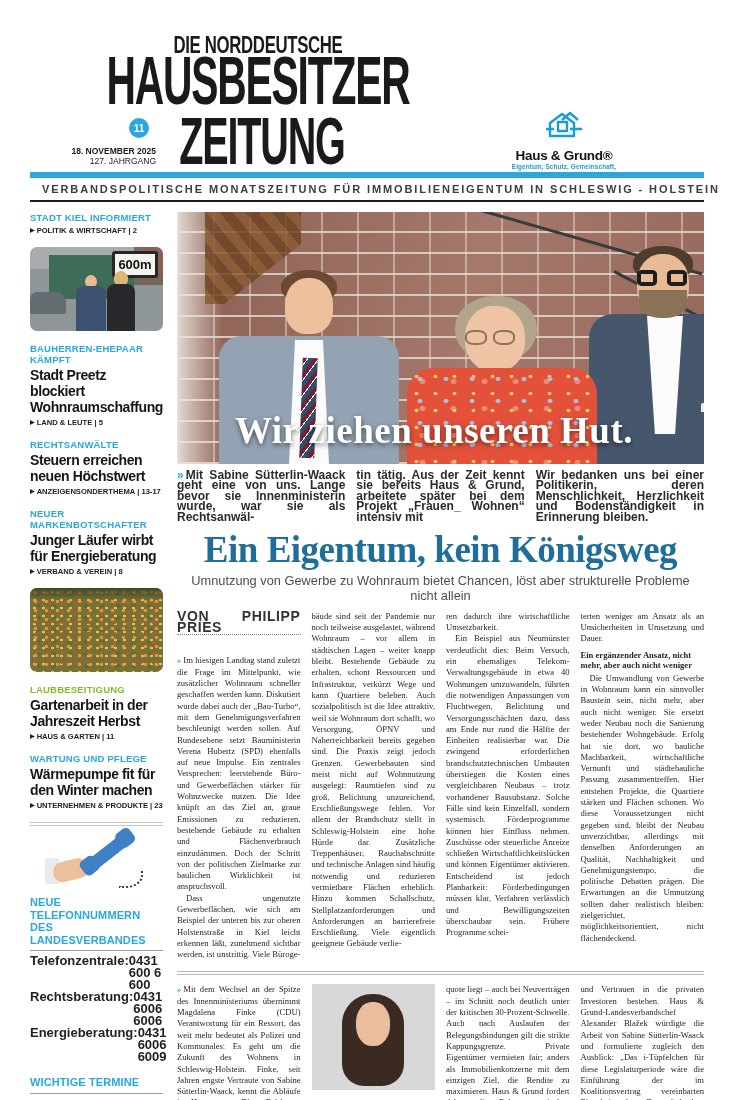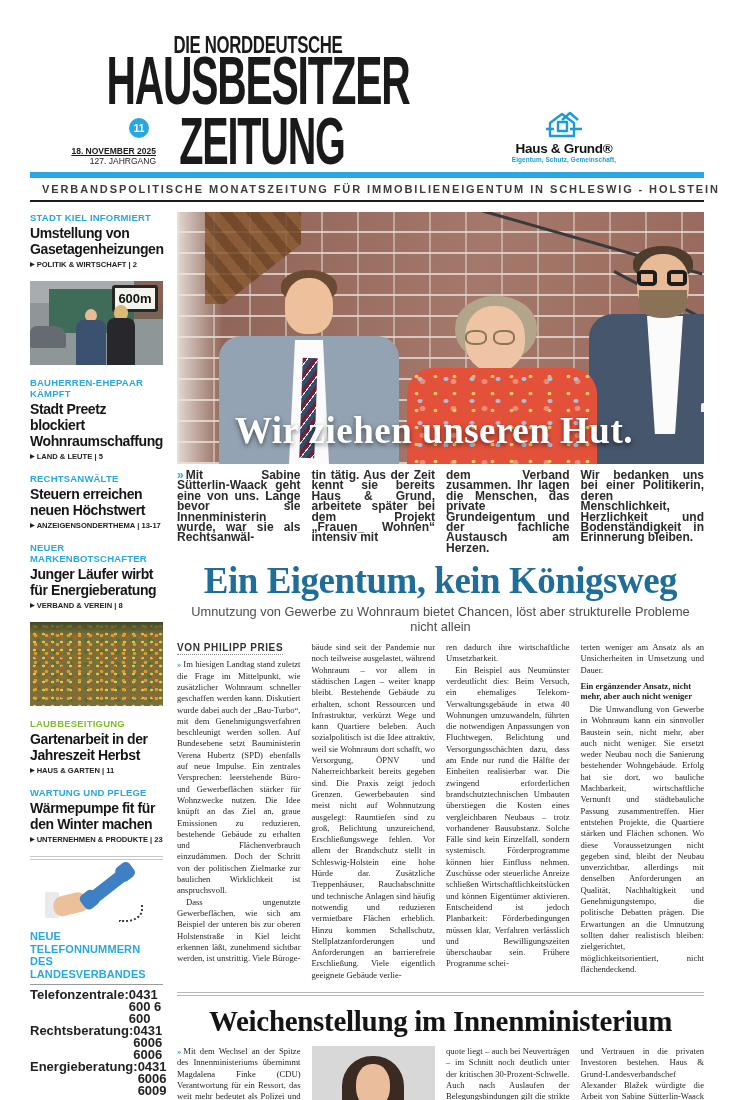--- a/index.html
+++ b/index.html
@@ -13,44 +13,44 @@
   .masthead { position:absolute; top:0; left:0; right:0; height:210px; }
   .mh-kicker { position:absolute; top:31px; left:258px; transform:translateX(-50%) scaleX(.70);
     font-size:24px; font-weight:bold; letter-spacing:-.5px; white-space:nowrap; }
   .mh-t1 { position:absolute; top:46px; left:258px; transform:translateX(-50%) scaleX(.60);
     font-size:68px; font-weight:bold; letter-spacing:-2px; line-height:1; white-space:nowrap; }
   .mh-t2 { position:absolute; top:108px; left:262px; transform:translateX(-50%) scaleX(.60);
     font-size:66px; font-weight:bold; letter-spacing:-2px; line-height:1; white-space:nowrap; }
   .issue-badge { position:absolute; left:129px; top:118px; width:20px; height:20px; border-radius:50%;
     background:#29a8df; color:#fff; font-size:10px; font-weight:bold; display:flex; align-items:center; justify-content:center; }
   .mh-date { position:absolute; left:48px; top:146px; width:108px; text-align:right; line-height:10px; }
-  .mh-date .d1 { font-size:8.5px; font-weight:bold;text-decoration:underline; }
+  .mh-date .d1 { font-size:8.5px; font-weight:bold; }
   .mh-date .d2 { font-size:8.5px; }
   .mh-logo { position:absolute; left:500px; top:110px; width:128px; text-align:center; }
   .mh-logo svg { display:block; margin:0 auto; }
-  .mh-logo .bname { font-size:13.5px; font-weight:bold; letter-spacing:-.3px; color:#111; margin-top:1px; }
+  .mh-logo .bname { font-size:13.5px; font-weight:bold; letter-spacing:-.3px; color:#111; margin-top:8px; }
   .mh-logo .btag { font-size:6.4px; font-weight:bold; color:#1b9cd8; letter-spacing:.1px; }
   .mh-bar { position:absolute; left:30px; right:30px; top:172px; height:6px; background:#29a8df; }
   .mh-tagline { position:absolute; left:42px; right:30px; top:183px; text-align:center; white-space:nowrap;
     font-size:11px; font-weight:bold; letter-spacing:1.9px; color:#3c3c3c; }
   .mh-rule { position:absolute; left:30px; right:30px; top:200px; border-top:2px solid #1c1c1c; }
 
   
   .content { position:absolute; top:212px; left:30px; right:30px; bottom:0; display:flex; overflow:hidden; }
   .sidebar { width:133px; margin-right:14px; flex:none; }
   .main { flex:1; min-width:0; }
 
   
   .sb-item { margin:0 0 12px 0; }
   .sb-kicker { color:#29a8df; font-size:9.5px; font-weight:bold; letter-spacing:.2px; margin-bottom:2px; }
   .sb-kicker.green { color:#84bd2a; }
   .sb-head { font-size:14px; font-weight:bold; line-height:16px; letter-spacing:-.4px; color:#161616; }
   .sb-ref { font-size:7.6px; font-weight:bold; margin-top:3px; color:#222; }
   .sb-ref .arrow { font-size:6px; vertical-align:1px; margin-right:2px; color:#222; }
-  .sb-photo { width:100%; margin:2px 0 12px 0; }
+  .sb-photo { width:100%; margin:2px 0 12px 0;border-radius:7px; }
 
   .photo-600m { position:relative; height:84px; overflow:hidden;
     background:linear-gradient(#a8acae 0 26%, #8e9698 26% 100%); }
   .pc-container { position:absolute; left:14%; top:10%; width:64%; height:52%; background:#3f6b59; }
   .pc-tree { position:absolute; right:0; top:0; width:22%; height:45%;
     background:radial-gradient(circle at 60% 40%, #8a4a38 30%, #6f5a48 70%); opacity:.8; }
   .pc-sign { position:absolute; right:5px; top:4px; width:46px; height:27px; background:#f4f4ef;
     border:3px solid #262626; border-radius:3px; display:flex; align-items:center; justify-content:center;
     font-size:13px; font-weight:bold; color:#111; }
   .pc-car { position:absolute; left:0; bottom:20%; width:36px; height:22px; background:#646b71; border-radius:7px 11px 2px 2px; }
@@ -156,22 +156,22 @@
 
   
   .art1-head { margin-top:9px; text-align:center; font-family:"Liberation Serif",serif;
     font-size:37px; font-weight:bold; color:#1f6e99; letter-spacing:-.5px; line-height:1.05; }
   .art1-sub { text-align:center; font-size:12.8px; color:#4d4d4d; margin-top:3px; }
   .cols { display:flex; gap:11px; margin-top:8px; }
   .col { flex:1; min-width:0; font-family:"Liberation Serif",serif; font-size:8.6px; line-height:11.3px;
     text-align:justify; color:#262626; }
   .col p { margin:0; }
   .col p + p { text-indent:9px; }
-  .byline { display:inline-block; font-size:10px; font-weight:bold; letter-spacing:.6px; color:#333;
-    border-bottom:1px dotted #888; padding-bottom:1px; margin-bottom:4px; font-family:"Liberation Sans",sans-serif; }
+  .byline { display:inline-block; font-size:14px; font-weight:bold; letter-spacing:.6px; color:#333;
+    border-bottom:1px dotted #888; padding-bottom:1px; margin-bottom:20px; font-family:"Liberation Sans",sans-serif; }
   .subhead { font-weight:bold; text-align:left; margin:5px 0 2px 0 !important; text-indent:0 !important; line-height:10.5px; }
 
   .art-sep { height:4px; border-top:1px solid #b8b8b8; border-bottom:1px solid #b8b8b8; margin:11px 0 9px 0; }
 
   .art2-head { text-align:center; font-family:"Liberation Serif",serif; font-size:29px; font-weight:bold;
     color:#141414; letter-spacing:-.3px; }
   .art2-sub { text-align:center; font-size:11.5px; color:#4d4d4d; margin-top:3px; }
 
   .photo-portrait { position:relative; height:106px; background:#d8d8d8; overflow:hidden; margin-bottom:4px; }
   .pp-hair { position:absolute; left:50%; transform:translateX(-50%); top:10px; width:62px; height:92px;
@@ -211,21 +211,20 @@
     <div class="mh-tagline">VERBANDSPOLITISCHE MONATSZEITUNG FÜR IMMOBILIENEIGENTUM IN SCHLESWIG - HOLSTEIN</div>
     <div class="mh-rule"></div>
   </div>
 
   <div class="content">
 
     <div class="sidebar">
 
       <div class="sb-item">
         <div class="sb-kicker">STADT KIEL INFORMIERT</div>
-        <div class="sb-head">Umstellung von Gasetagenheizungen</div>
         <div class="sb-ref"><span class="arrow">▶</span><span>POLITIK &amp; WIRTSCHAFT | 2</span></div>
       </div>
 
       <div class="sb-photo photo-600m">
         <div class="pc-container"></div>
         <div class="pc-tree"></div>
         <div class="pc-car"></div>
         <div class="pc-sign">600m</div>
         <div class="pc-man">
             <div class="h"></div>
@@ -336,21 +335,20 @@
             <div class="gl l"></div>
             <div class="gl r"></div>
             <div class="blouse"></div>
         </div>
         <div class="hero-title">Wir ziehen unseren Hut.</div>
       </div>
 
       <div class="hero-caption">
         <div class="cap"><span class="mk">»</span><span>Mit Sabine Sütterlin-Waack geht eine von uns. Lange bevor sie Innenministerin wurde, war sie als Rechtsanwäl-</span></div>
         <div class="cap">tin tätig. Aus der Zeit kennt sie bereits Haus &amp; Grund, arbeitete später bei dem Projekt „Frauen_ Wohnen“ intensiv mit</div>
-        <div class="cap">dem Verband zusammen. Ihr lagen die Menschen, das private Grundeigentum und der fachliche Austausch am Herzen.</div>
         <div class="cap">Wir bedanken uns bei einer Politikerin, deren Menschlichkeit, Herzlichkeit und Bodenständigkeit in Erinnerung bleiben.</div>
       </div>
 
       <div>
         <div class="art1-head">Ein Eigentum, kein Königsweg</div>
         <div class="art1-sub">Umnutzung von Gewerbe zu Wohnraum bietet Chancen, löst aber strukturelle Probleme nicht allein</div>
         <div class="cols">
           <div class="col">
             <div class="byline">VON PHILIPP PRIES</div>
             <p><span class="mk">»</span><span>Im hiesigen Landtag stand zuletzt die Frage im Mittelpunkt, wie zusätzlicher Wohnraum schneller geschaffen werden kann. Diskutiert wurde dabei auch der „Bau-Turbo“, mit dem Genehmigungsverfahren beschleunigt werden sollen. Auf Bundesebene setzt Bauministerin Verena Hubertz (SPD) ebenfalls auf neue Impulse. Ein zentrales Versprechen: leerstehende Büro- und Gewerbeflächen stärker für Wohnzwecke nutzen. Die Idee knüpft an das Ziel an, graue Emissionen zu reduzieren, bestehende Gebäude zu erhalten und Flächenverbrauch einzudämmen. Doch der Schritt von der politischen Zielmarke zur baulichen Wirklichkeit ist anspruchsvoll.</span></p>
@@ -367,21 +365,20 @@
             <p>terten weniger am Ansatz als an Unsicherheiten in Umsetzung und Dauer.</p>
             <p class="subhead">Ein ergänzender Ansatz, nicht mehr, aber auch nicht weniger</p>
             <p>Die Umwandlung von Gewerbe in Wohnraum kann ein sinnvoller Baustein sein, nicht mehr, aber auch nicht weniger. Sie ersetzt weder Neubau noch die Sanierung bestehender Wohngebäude. Erfolg hat sie dort, wo bauliche Machbarkeit, wirtschaftliche Vernunft und städtebauliche Passung zusammentreffen. Hier entstehen Projekte, die Quartiere stärken und Flächen schonen. Wo diese Voraussetzungen nicht gegeben sind, bleibt der Neubau unverzichtbar, allerdings mit denselben Anforderungen an Qualität, Nachhaltigkeit und Genehmigungstempo, die politische Debatten prägen. Die Erwartungen an die Umnutzung sollten daher realistisch bleiben: zielgerichtet, möglichkeitsorientiert, nicht flächendeckend.</p>
           </div>
         </div>
       </div>
 
       <div class="art-sep"></div>
 
       <div>
-        <div class="art2-head">Weichenstellung im Innenministerium</div>
         <div class="cols">
           <div class="col">
             <p><span class="mk">»</span><span>Mit dem Wechsel an der Spitze des Innenministeriums übernimmt Magdalena Finke (CDU) Verantwortung für ein Ressort, das weit mehr bedeutet als Polizei und Kommunales: Es geht um die Zukunft des Wohnens in Schleswig-Holstein. Finke, seit Jahren engste Vertraute von Sabine Sütterlin-Waack, kennt die Abläufe im Haus genau. Diese Erfahrung bietet Stabilität – zugleich markiert ihr Amtsantritt aber auch einen Moment der Weichenstellung. Bezahlbares Wohnen hat die neue Ministerin bei ihrer Vorstellung als eine der zentralen Aufgaben genannt. Dabei ist die Lage komplexer, als manche zugespitzten Debat-</span></p>
           </div>
           <div class="col">
             <div class="photo-portrait">
               <div class="pp-hair"></div>
               <div class="pp-face"></div>
 
             </div>

